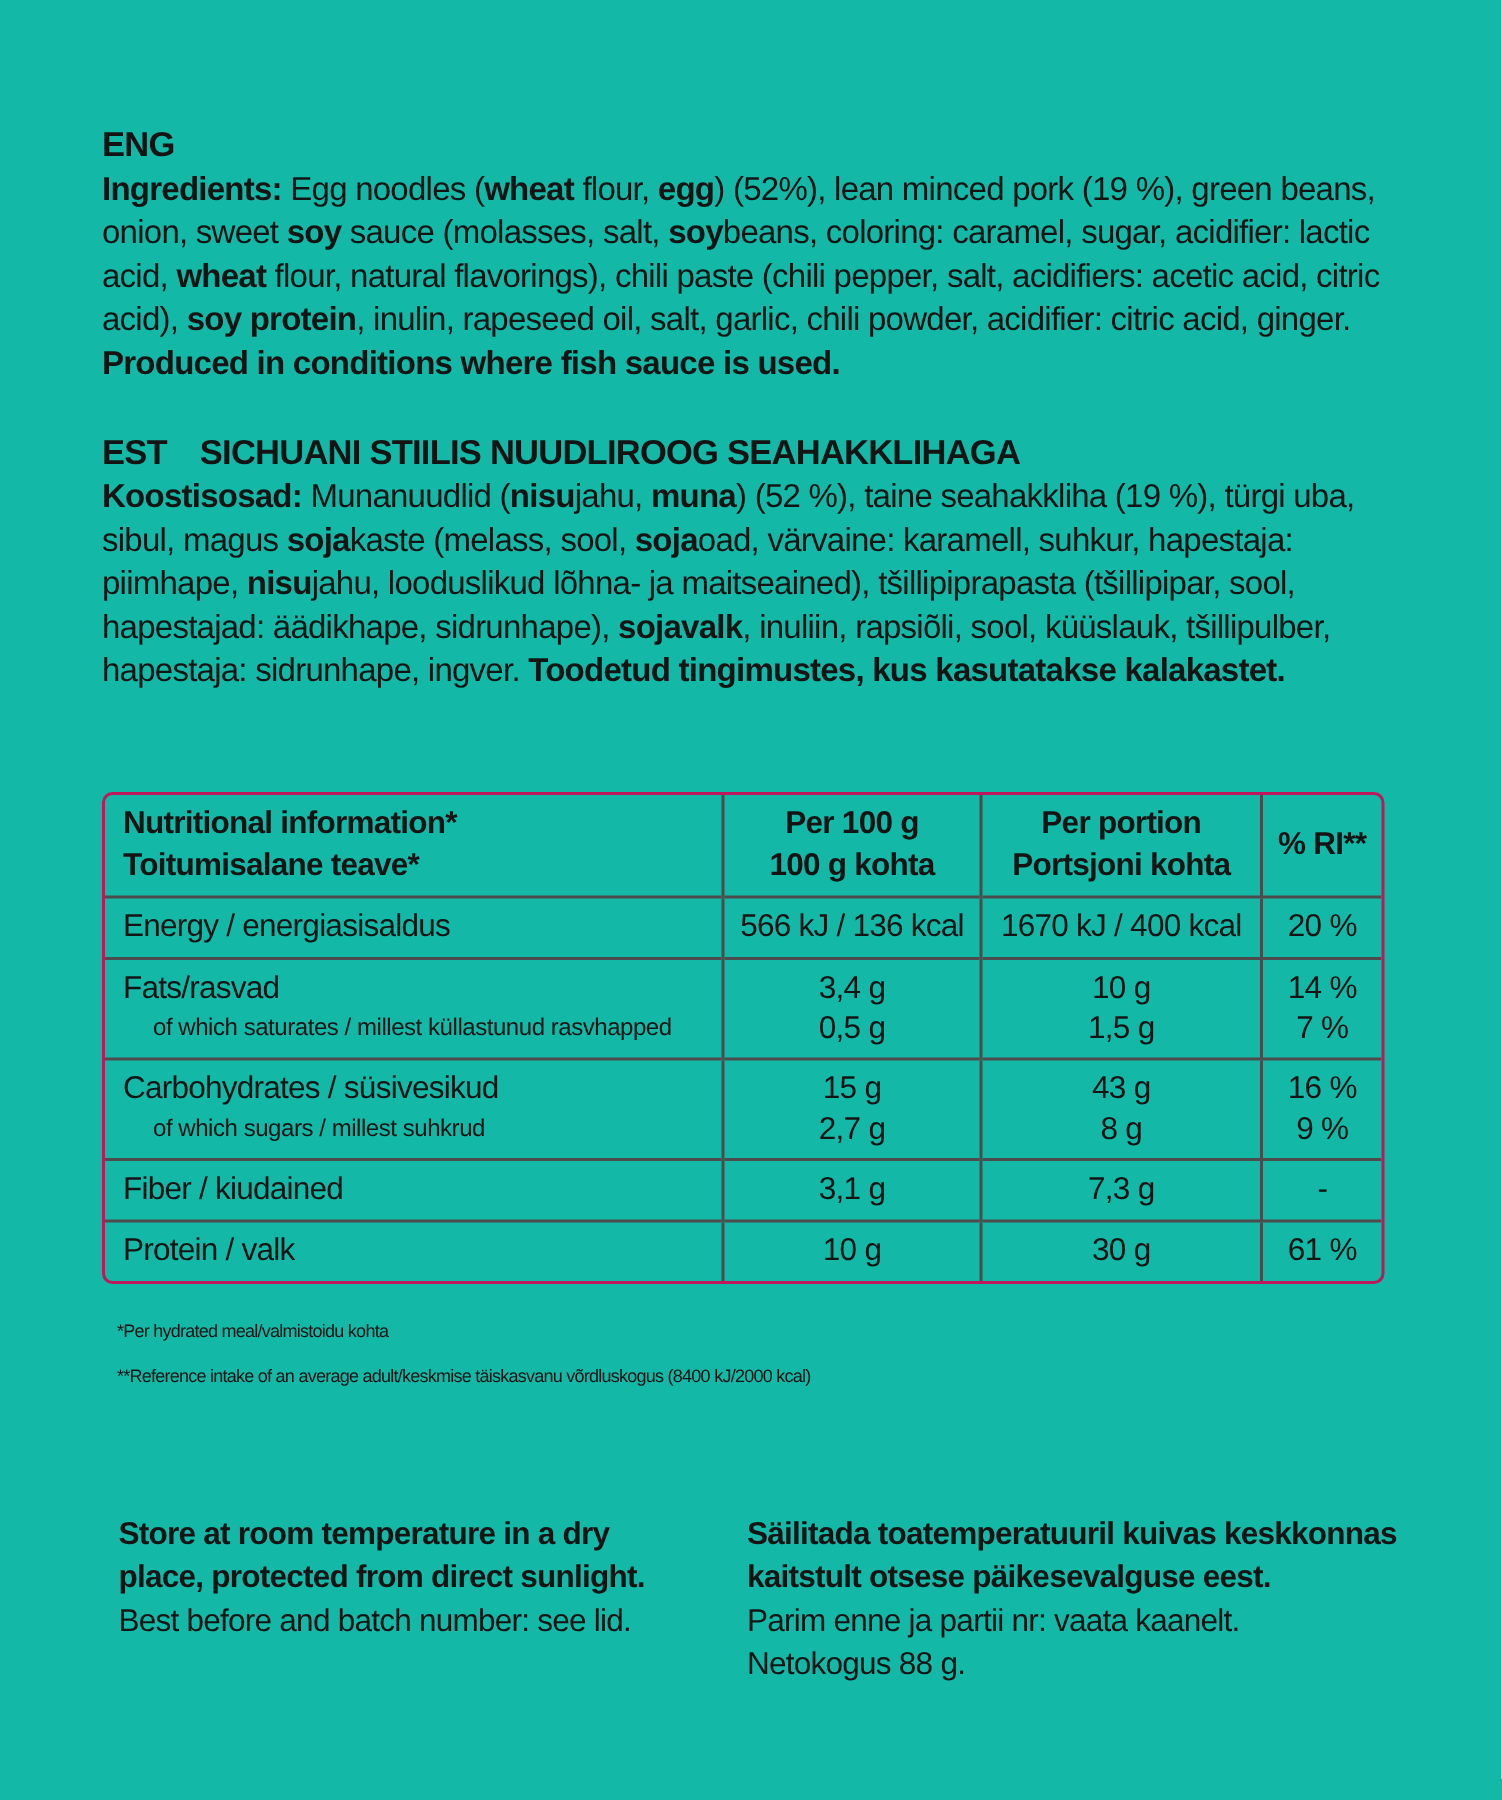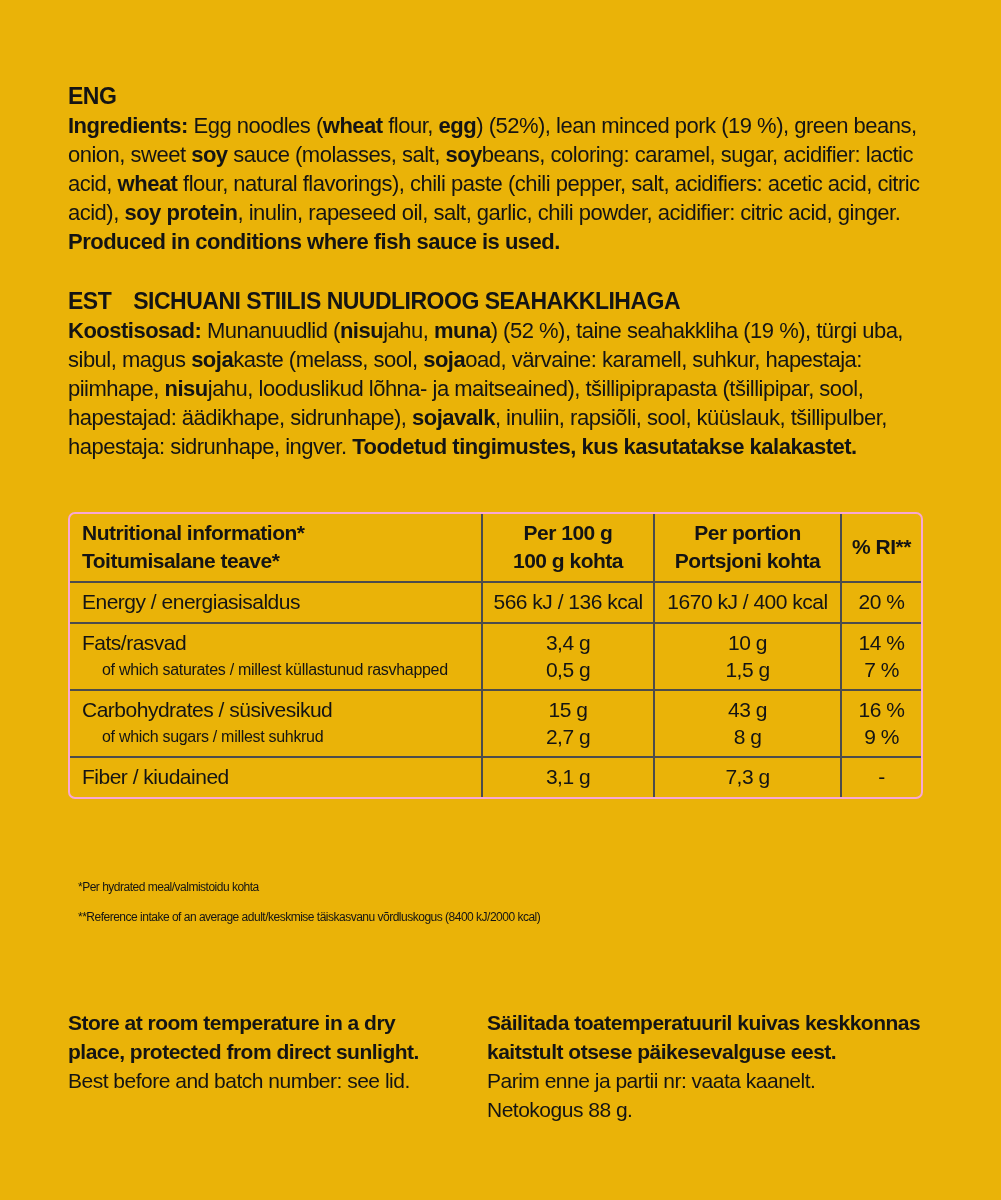--- a/index.html
+++ b/index.html
@@ -5,21 +5,21 @@
   html, body {
     margin: 0;
     padding: 0;
     background: #ffffff;
     overflow-x: hidden;
   }
   .page {
     position: relative;
     width: 1001px;
     height: 1200px;
-    background: #eab308;
+    background: #14b8a6;
     font-family: "Liberation Sans", "DejaVu Sans", sans-serif;
     color: #141414;
     letter-spacing: -0.5px;
   }
   
   .lang-section { position: absolute; left: 68px; width: 868px; }
   .sec-eng { top: 82px; }
   .sec-est { top: 287px; }
   .lang-heading {
     display: flex;
@@ -33,23 +33,23 @@
   .ingredients {
     font-size: 22px;
     line-height: 29px;
     margin: 0;
   }
   .ingredients b { font-weight: bold; }
   
   .tbl-wrap {
     position: absolute;
     left: 68px;
-    top: 512px;
+    top: 528px;
     width: 855px;
-    border: 2px solid #f9a8d4;
+    border: 2px solid #be185d;
     border-radius: 7px;
     overflow: hidden;
     box-sizing: border-box;
   }
   table.nutrition {
     border-collapse: collapse;
     table-layout: fixed;
     width: 100%;
     font-size: 21px;
     color: #141414;
@@ -85,21 +85,21 @@
   }
   
   .storage {
     position: absolute;
     left: 68px;
     top: 1008px;
     width: 900px;
     display: flex;
   }
   .storage-col { font-size: 21px; line-height: 29px; }
-  .storage-col.en { width: 419px; flex: 0 0 419px; }
+  .storage-col.en { width: 419px; flex: 0 0 419px; margin-left: 11px; }
   .storage-col.et { flex: 1; }
   .st-bold { font-weight: bold; white-space: pre-line; }
 </style>
 </head>
 <body>
 
 <div class="page">
 
   <div class="lang-section sec-eng">
     <div class="lang-heading">
@@ -183,20 +183,26 @@
             <div class="num-line">16 %</div>
             <div class="num-sub">9 %</div>
           </td>
         </tr>
         <tr>
           <td class="cell-l">Fiber / kiudained</td>
           <td class="cell-c">3,1 g</td>
           <td class="cell-c">7,3 g</td>
           <td class="cell-c">-</td>
         </tr>
+        <tr>
+          <td class="cell-l">Protein / valk</td>
+          <td class="cell-c">10 g</td>
+          <td class="cell-c">30 g</td>
+          <td class="cell-c">61 %</td>
+        </tr>
       </tbody>
     </table>
   </div>
 
   <div class="footnotes">
     <div>*Per hydrated meal/valmistoidu kohta</div>
     <div>**Reference intake of an average adult/keskmise täiskasvanu võrdluskogus (8400 kJ/2000 kcal)</div>
   </div>
 
   <div class="storage">

